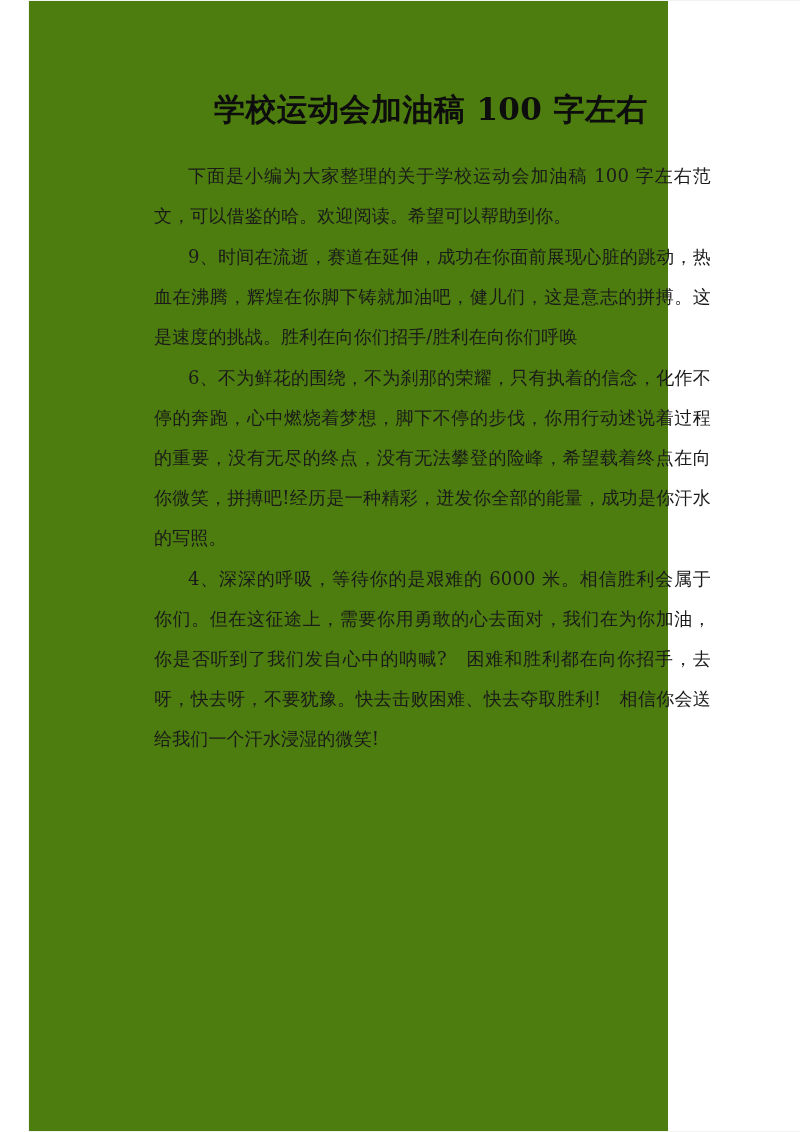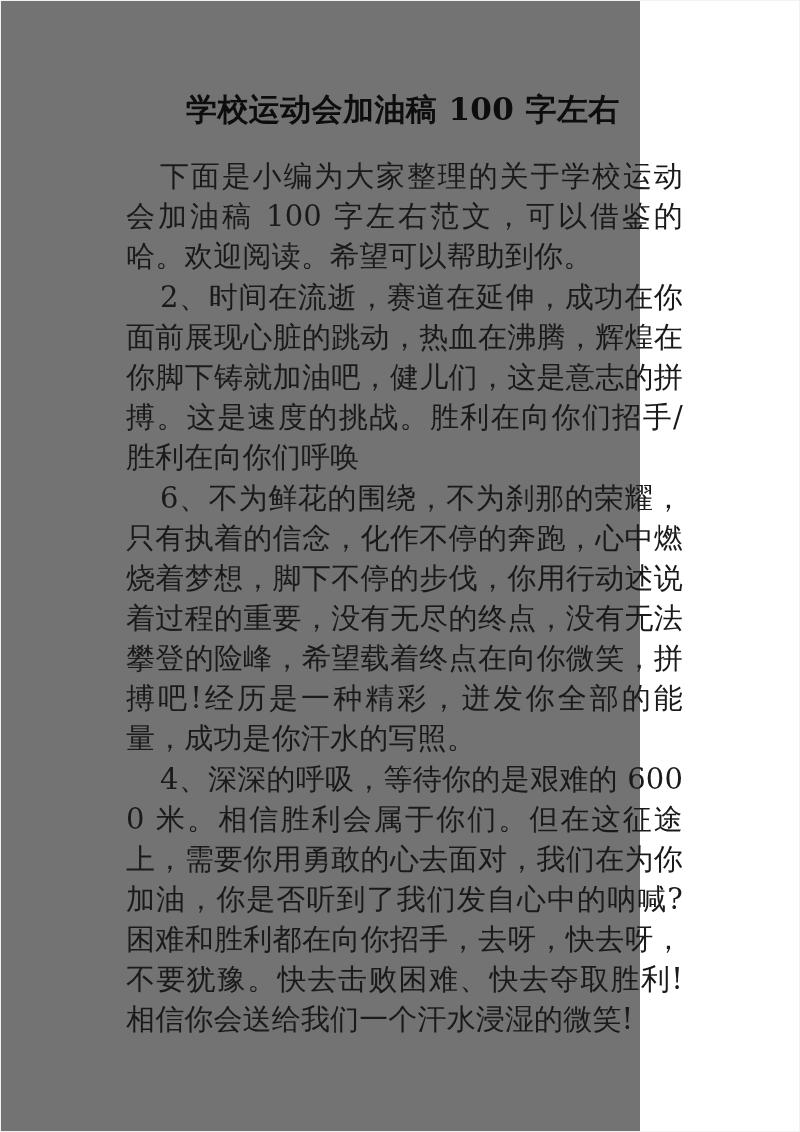--- a/index.html
+++ b/index.html
@@ -13,22 +13,23 @@
     overflow: hidden;
     font-family: "DejaVu Serif", "Liberation Serif", serif;
     color: #141414;
     -webkit-font-smoothing: none;
   }
 
   #page {
     position: relative;
     width: 640px;
     height: 1132px;
-    background: #737373;
+    background: #4d7c0f;
     box-sizing: border-box;
+    margin-left: 28px;
   }
 
   
   #page-edge {
     position: absolute;
     left: 0; top: 0;
     width: 800px;
     height: 1132px;
     border: 1px solid #f2f2f2;
     box-sizing: border-box;
@@ -52,21 +53,21 @@
     text-align: left;
     padding-top: 90px;
     padding-left: 60px;
     white-space: pre;
     color: #0d0d0d;
   }
 
   .para {
     margin: 0;
     padding: 0;
-    font-size: 29px;
+    font-size: 18px;
     line-height: 40px;
     text-align: justify;
     text-justify: inter-character;
     text-indent: 34px;
     color: #1a1a1a;
     letter-spacing: 0.15px;
     word-break: break-all;
   }
 
   #p-intro { margin-top: 28px; }
@@ -81,20 +82,20 @@
 <div id="page">
   <div id="page-edge"></div>
 
   <div id="content">
 
     <h1 class="doc-title">学校运动会加油稿 100 字左右</h1>
 
     <p class="para" id="p-intro">下面是小编为大家整理的关于学校运动会加油稿 100 字左右范文，可以借鉴的哈。欢迎阅读。希望可以帮助到你。</p>
 
 
-    <p class="para" id="p-2">2、时间在流逝，赛道在延伸，成功在你面前展现心脏的跳动，热血在沸腾，辉煌在你脚下铸就加油吧，健儿们，这是意志的拼搏。这是速度的挑战。胜利在向你们招手/胜利在向你们呼唤</p>
+    <p class="para" id="p-2">9、时间在流逝，赛道在延伸，成功在你面前展现心脏的跳动，热血在沸腾，辉煌在你脚下铸就加油吧，健儿们，这是意志的拼搏。这是速度的挑战。胜利在向你们招手/胜利在向你们呼唤</p>
 
     <p class="para" id="p-3">6、不为鲜花的围绕，不为刹那的荣耀，只有执着的信念，化作不停的奔跑，心中燃烧着梦想，脚下不停的步伐，你用行动述说着过程的重要，没有无尽的终点，没有无法攀登的险峰，希望载着终点在向你微笑，拼搏吧!经历是一种精彩，迸发你全部的能量，成功是你汗水的写照。</p>
 
     <p class="para" id="p-4">4、深深的呼吸，等待你的是艰难的 6000 米。相信胜利会属于你们。但在这征途上，需要你用勇敢的心去面对，我们在为你加油，你是否听到了我们发自心中的呐喊?　困难和胜利都在向你招手，去呀，快去呀，不要犹豫。快去击败困难、快去夺取胜利!　相信你会送给我们一个汗水浸湿的微笑!</p>
 
   </div>
 </div>
 
 </body></html>

